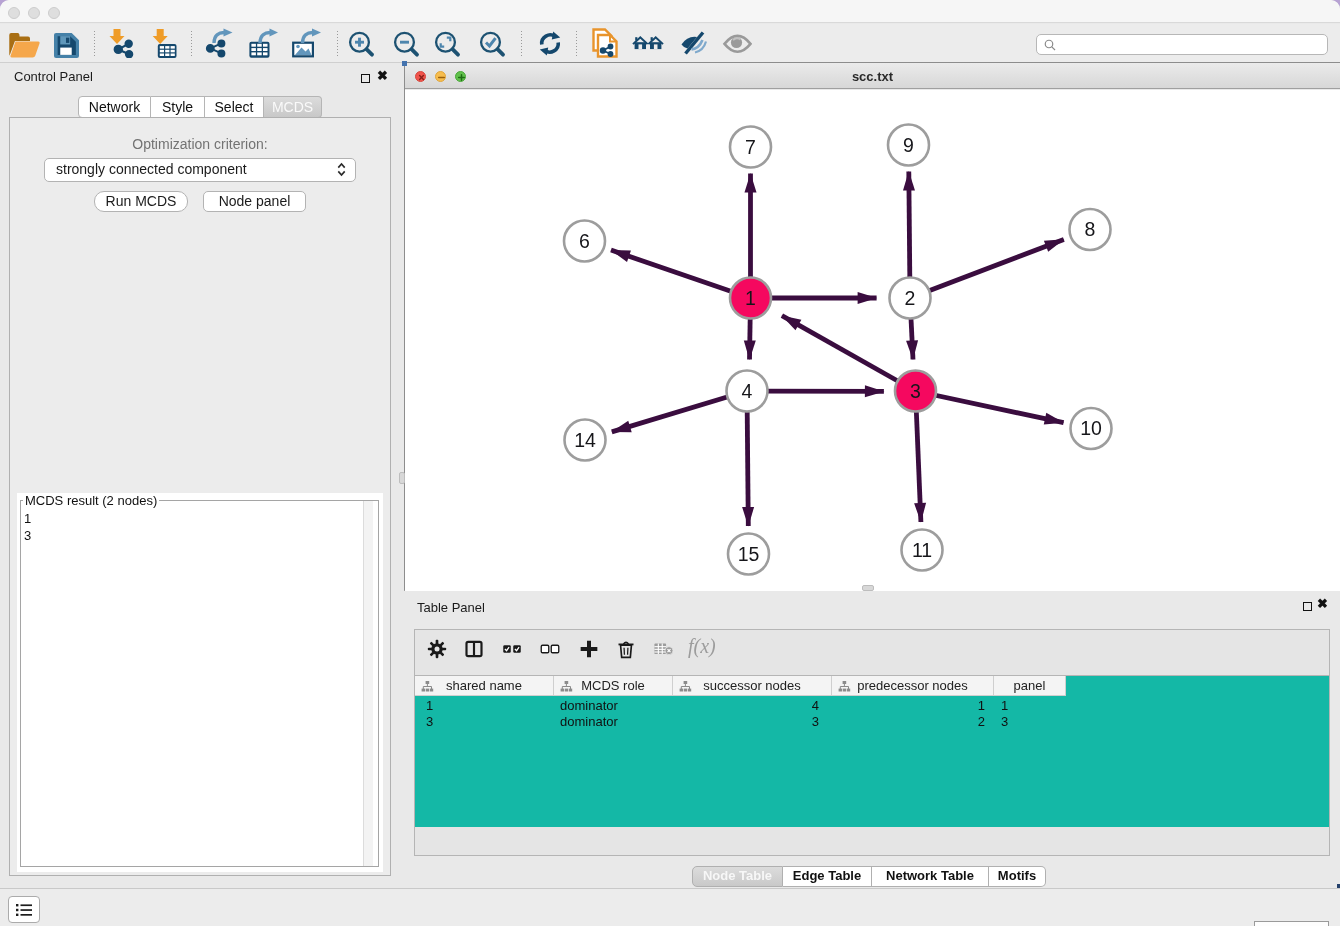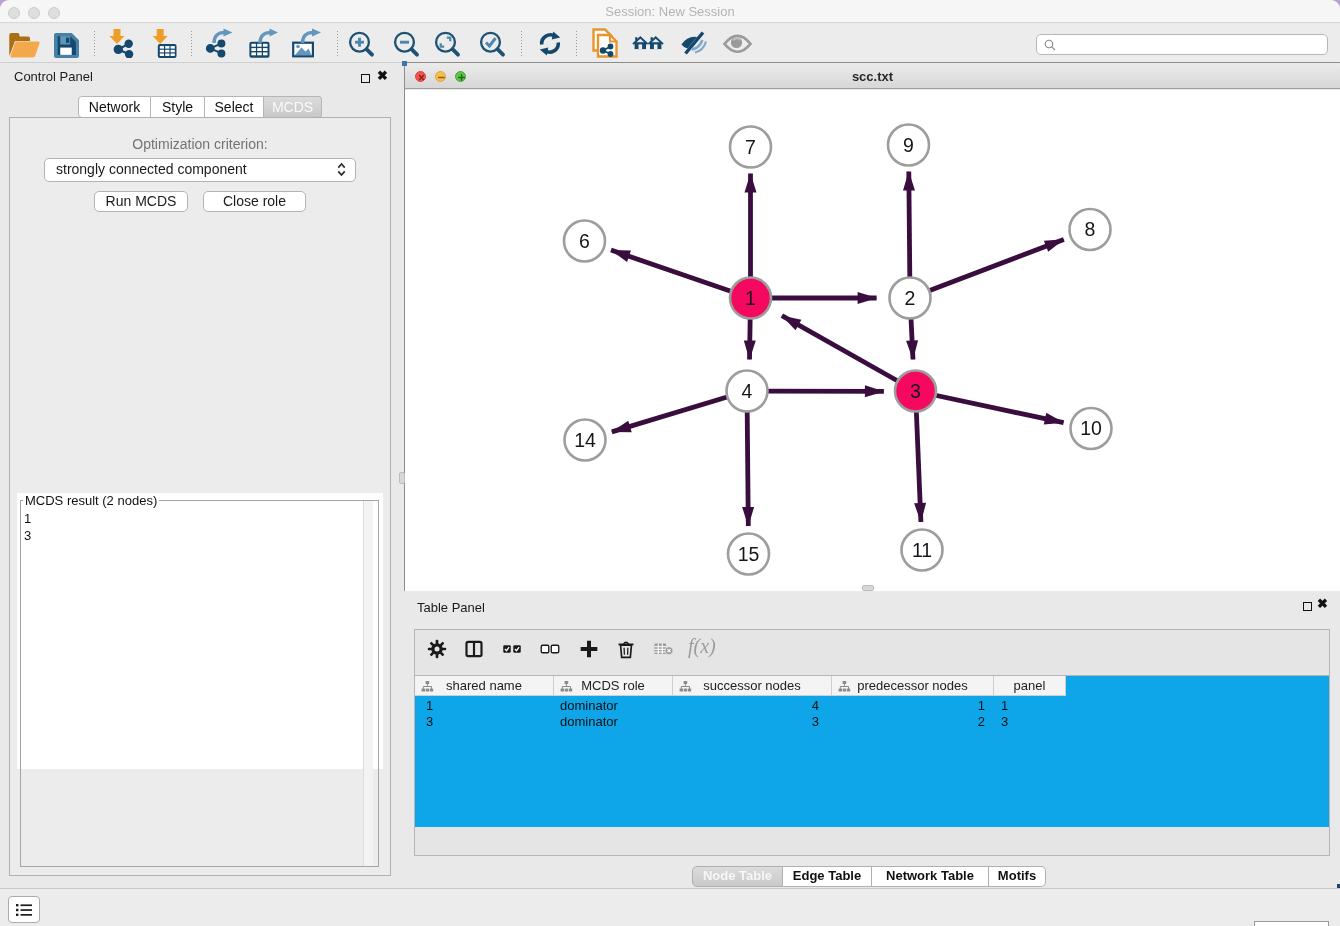--- a/index.html
+++ b/index.html
@@ -32,41 +32,41 @@
             font-size:14px; font-weight:400; color:#111; text-align:center; line-height:20px; }
   #tabbox { position:absolute; left:9px; top:117px; width:382px; height:759px;
             border:1px solid #b0b0b0; background:#ececec; }
   #optlabel { position:absolute; left:0; top:136px; width:400px; text-align:center;
               font-size:14px; color:#737373; }
   #combo { position:absolute; left:44px; top:158px; width:312px; height:24px; background:#fff;
            border:1px solid #b3b3b3; border-radius:5px; font-size:14px; color:#1b1b1b;
            line-height:20px; padding-left:11px; }
   .btn { position:absolute; height:21px; background:#fff; border:1px solid #b3b3b3;
          border-radius:5px; font-size:14px; color:#1b1b1b; text-align:center; line-height:19px; }
-  #fieldset { position:absolute; left:17px; top:493px; width:366px; height:276px; background:#fff; }
+  #fieldset { position:absolute; left:17px; top:493px; width:366px; height:379px; background:#fff; }
   #fsborder { position:absolute; left:3px; top:7px; width:359px; height:367px; border:1px solid #a5a5a5; }
   #fslegend { position:absolute; left:6px; top:0px; background:#fff; font-size:13px; color:#111; padding:0 2px; }
   #fstext { position:absolute; left:7px; top:18px; font-size:13px; color:#111; line-height:16.5px; }
   #fsscroll { position:absolute; right:10px; top:8px; width:10px; height:365px;
               background:#f3f3f3; border-left:1px solid #dcdcdc; }
   
   #sccwin { position:absolute; left:404px; top:62px; width:936px; height:529px;
             border-left:1px solid #8d8d8d; border-top:1px solid #8d8d8d; border-bottom:1px solid #ababab; }
   #scctitle { position:absolute; left:0; top:0; width:100%; height:26px;
               background:linear-gradient(#ebebeb,#d7d7d7); border-bottom:1px solid #9f9f9f; }
   #scclabel { position:absolute; width:100%; text-align:center; top:6px;
               font-size:13px; font-weight:bold; color:#2a2a2a; }
   .tl { position:absolute; top:8px; width:11px; height:11px; border-radius:50%; }
   #scccanvas { position:absolute; left:0; top:27px; width:935px; height:501px; background:#fff; }
   
   #tp-title { position:absolute; left:417px; top:600px; font-size:13px; color:#1b1b1b; }
   #tablebox { position:absolute; left:414px; top:629px; width:916px; height:227px;
               border:1px solid #b5b5b5; background:#e5e5e5; }
   #tbltoolbar { position:absolute; left:0; top:0; width:100%; height:45px; }
-  #tblarea { position:absolute; left:0; top:45px; width:914px; height:152px; background:#0ea5e9;
+  #tblarea { position:absolute; left:0; top:45px; width:914px; height:152px; background:#14b8a6;
              border-top:1px solid #b5b5b5;text-decoration:underline; }
   #tblheader { position:absolute; left:0; top:0; width:651px; height:20px; background:#f4f4f4;
                border-bottom:1px solid #cfcfcf; }
   .hdrcell { position:absolute; top:0; height:20px; border-right:1px solid #cfcfcf;
              font-size:13px; color:#222; text-align:center; line-height:20px; }
   .treeic { position:absolute; left:6px; top:4px; width:13px; height:13px; }
   .rowtxt { position:absolute; font-size:13px; color:#111; height:16px; line-height:16px; }
   .btab { position:absolute; top:866px; height:21px; font-size:13px; font-weight:600;
           background:#fff; border:1px solid #b0b0b0; text-align:center; line-height:18px; color:#111; }
   
@@ -78,21 +78,20 @@
             border:1px solid #9a9a9a; font-size:13px; color:#111;margin-top:23px; }
 </style>
 </head>
 <body>
 <div id="app">
 
   <div id="titlebar">
     <div class="mlight" style="left:8px;"></div>
     <div class="mlight" style="left:28px;"></div>
     <div class="mlight" style="left:48px;"></div>
-    <div id="apptitle">Session: New Session</div>
   </div>
 
   <div id="toolbar">
     <div class="tsep" style="left:94px;"></div>
     <div class="tsep" style="left:191px;"></div>
     <div class="tsep" style="left:337px;"></div>
     <div class="tsep" style="left:521px;"></div>
     <div class="tsep" style="left:576px;"></div>
 
     <div class="tbi" style="left:7px;"><svg viewBox="0 0 30 30">
@@ -260,22 +259,22 @@
   <div class="tabseg" style="left:264px; width:58px; border-left:none; border-radius:0 4px 4px 0;
        background:linear-gradient(#dcdcdc,#c8c8c8); color:#fafafa;">MCDS</div>
   <div id="tabbox"></div>
   <div id="optlabel">Optimization criterion:</div>
   <div id="combo">strongly connected component
     <svg viewBox="0 0 12 18" style="position:absolute; right:8px; top:2px; width:11px; height:17px;">
       <path d="M2.5 7 L6 3 L9.5 7" fill="none" stroke="#2b2b2b" stroke-width="1.8"></path>
       <path d="M2.5 11 L6 15 L9.5 11" fill="none" stroke="#2b2b2b" stroke-width="1.8"></path>
     </svg>
   </div>
-  <div class="btn" style="left:94px;  top:191px; width:94px;">Run MCDS</div>
-  <div class="btn" style="left:203px; top:191px; width:103px;">Close role</div>
+  <div class="btn" style="left:94px;  top:191px; width:94px;border-radius:10px;">Run MCDS</div>
+  <div class="btn" style="left:203px; top:191px; width:103px;">Node panel</div>
   <div id="fieldset">
     <div id="fsborder"></div>
     <div id="fslegend">MCDS result (2 nodes)</div>
     <div id="fstext">1<br>3</div>
     <div id="fsscroll"></div>
   </div>
 
   <div id="sccwin">
     <div id="scctitle">
       <div class="tl" style="left:10px; background:#f0544c; border:1px solid #d8473e;"></div>

